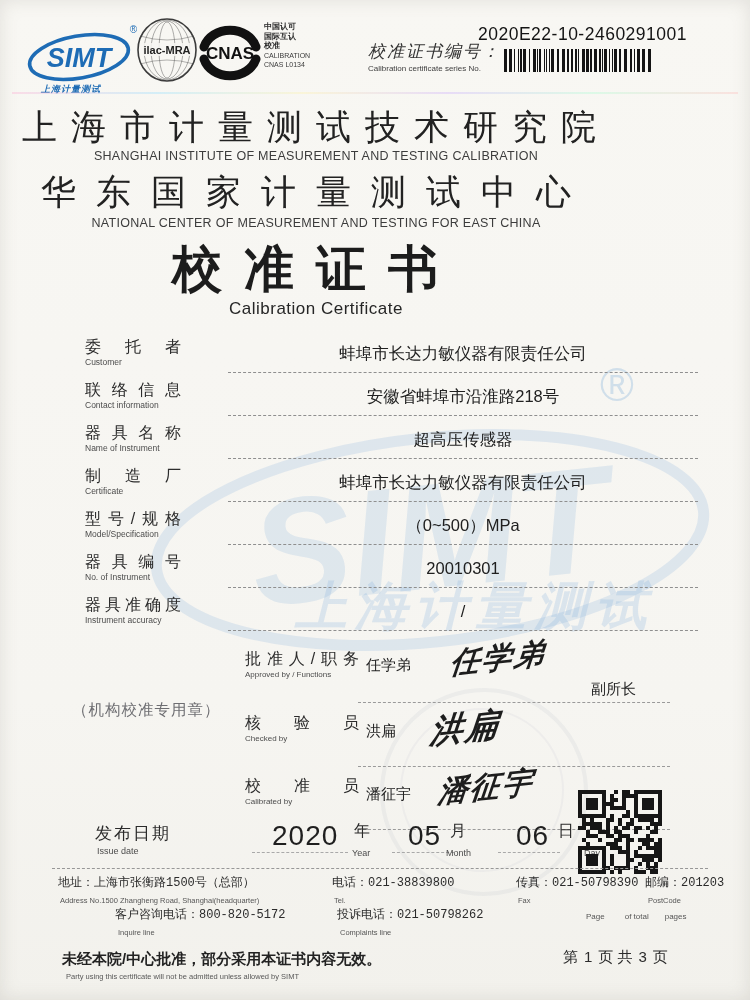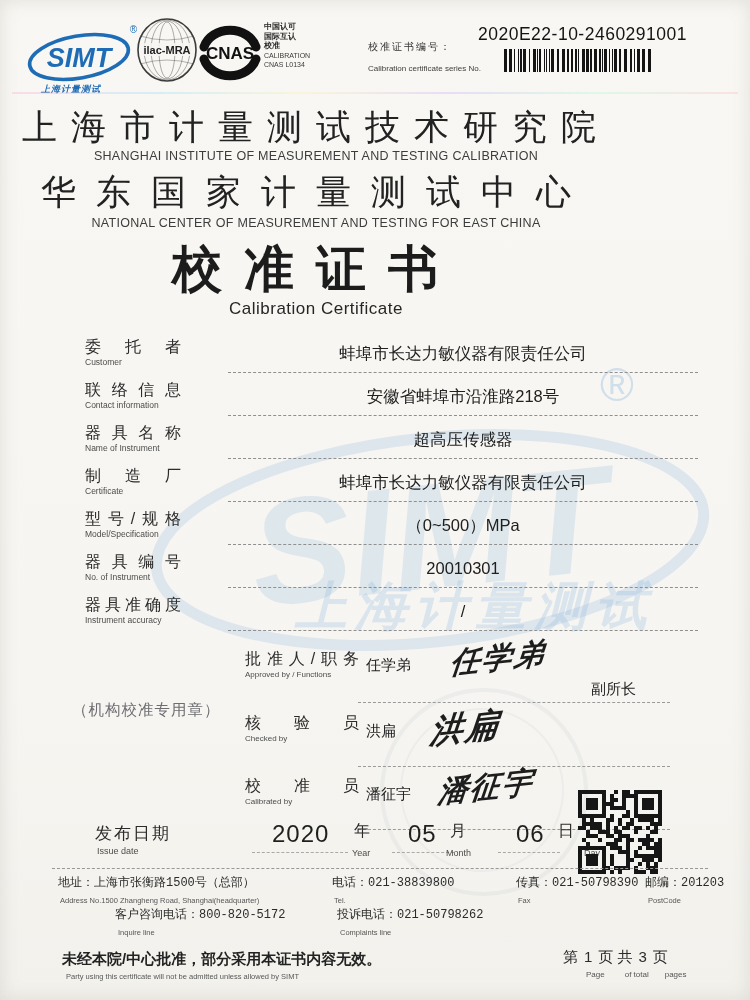--- a/index.html
+++ b/index.html
@@ -7,21 +7,21 @@
     position:relative;width:750px;height:1000px;margin:0 auto;
     background:linear-gradient(180deg,#f8f7f3 0%,#f6f5f1 70%,#f2f1ec 100%);
     overflow:hidden;font-family:"Liberation Sans","DejaVu Sans",sans-serif;color:#2e2e2e;
     box-shadow:inset 0 0 18px rgba(120,115,105,0.18);
   }
   .abs{position:absolute;}
   
   .simt-blue{color:#1e6cb5;}
   .cnas-txt{font-size:8px;line-height:9.5px;color:#2b2b2b;font-weight:bold;}
   .cnas-txt .en{font-weight:normal;font-size:7px;color:#3a3a3a;}
-  .certno-zh{font-size:10px;letter-spacing:2px;color:#333;}
+  .certno-zh{font-size:17px;letter-spacing:2px;color:#333;font-style:italic;}
   .certno-en{font-size:8px;color:#3d3d3d;}
   .certno-val{font-size:17.5px;color:#141414;letter-spacing:0.5px;}
   .barcode{height:23px;width:152px;}
   .barcode i{position:absolute;top:0;bottom:0;background:#141414;}
   .rainbow{height:2px;opacity:.55;background:linear-gradient(90deg,rgba(255,150,200,.5),rgba(140,220,255,.6),rgba(255,240,150,.5),rgba(190,150,255,.5),rgba(150,255,200,.5),rgba(255,170,170,.5));}
   
   .t-center{left:0;width:632px;text-align:center;}
   .org-zh{font-size:35px;letter-spacing:14px;color:#222;font-weight:500;}
   .org-zh2{font-size:35px;letter-spacing:20px;color:#222;font-weight:500;}
   .org-en{font-size:12.5px;color:#3c3c3c;letter-spacing:0.3px;}
@@ -40,21 +40,21 @@
   .sig-lab .en{display:block;font-size:8px;color:#4c4c4c;margin-top:2px;white-space:nowrap;}
   .sig-val{width:312px;height:60px;border-bottom:1.4px dashed #9a9a9a;}
   .printed{position:absolute;font-size:15px;color:#242424;}
   .handsign{position:absolute;font-size:30px;font-style:italic;font-weight:bold;color:#1d1d1d;transform:rotate(-6deg) skewX(-12deg);letter-spacing:2px;white-space:nowrap;}
   .stamp-note{font-size:15.5px;color:#6e6e72;letter-spacing:1px;}
   .emboss{width:200px;height:200px;border:4px solid rgba(150,155,175,0.10);border-radius:50%;}
   .emboss2{width:160px;height:160px;border:2px solid rgba(150,155,175,0.08);border-radius:50%;}
   
   .iss-zh{font-size:17px;letter-spacing:2px;color:#2b2b2b;}
   .iss-en{font-size:9px;color:#4c4c4c;}
-  .d-num{font-size:24px;color:#1f1f1f;letter-spacing:1px;}
+  .d-num{font-size:28px;color:#1f1f1f;letter-spacing:1px;}
   .d-unit{font-size:16px;color:#2b2b2b;}
   .d-sub{font-size:9px;color:#4c4c4c;}
   .d-line{border-bottom:1.2px dashed #a9a9a9;height:0;}
   
   .ft-sep{border-top:1.3px dashed #979797;height:0;}
   .ft-zh{font-size:12px;color:#2b2b2b;font-family:Liberation Mono, monospace;}
   .ft-en{font-size:7.5px;color:#565656;}
   .notice-zh{font-size:15px;font-weight:600;color:#222;}
   .notice-en{font-size:7.5px;color:#585858;}
   .pg-zh{font-size:15px;color:#2b2b2b;margin-left:23px;}
@@ -532,17 +532,17 @@
   <span class="abs ft-en" style="left:118px;top:928px;">Inquire line</span>
   <span class="abs ft-zh" style="left:337px;top:906px;">投诉电话：021-50798262</span>
   <span class="abs ft-en" style="left:340px;top:928px;">Complaints line</span>
 
   <span class="abs notice-zh" style="left:62px;top:950px;">未经本院/中心批准，部分采用本证书内容无效。</span>
   <span class="abs notice-en" style="left:66px;top:972px;">Party using this certificate will not be admitted unless allowed by SIMT</span>
 
   <span class="abs pg-zh" style="left:540px;top:948px;">
     <span>第</span><span>1</span><span>页 共</span><span>3</span><span>页</span>
   </span>
-  <span class="abs pg-en" style="left:541px;top:970px;padding-left:45px;">
+  <span class="abs pg-en" style="left:541px;top:912px;padding-left:45px;">
     <span style="margin-right:20px;">Page</span><span style="margin-right:16px;">of total</span><span>pages</span>
   </span>
 
 </div>
 
 </body></html>

